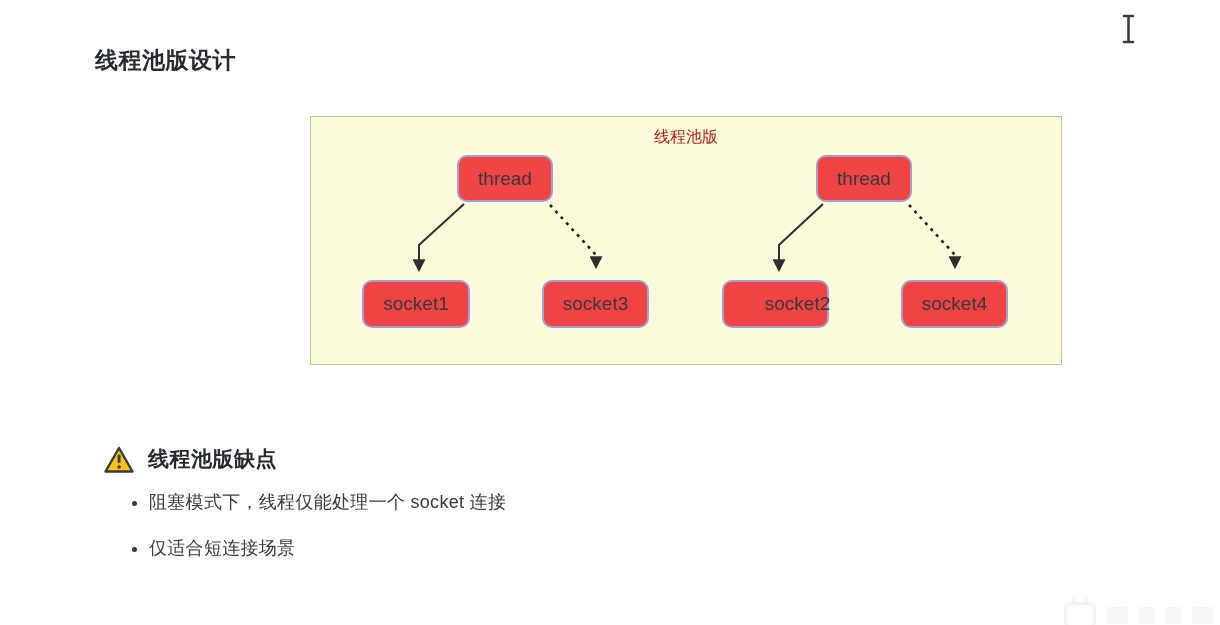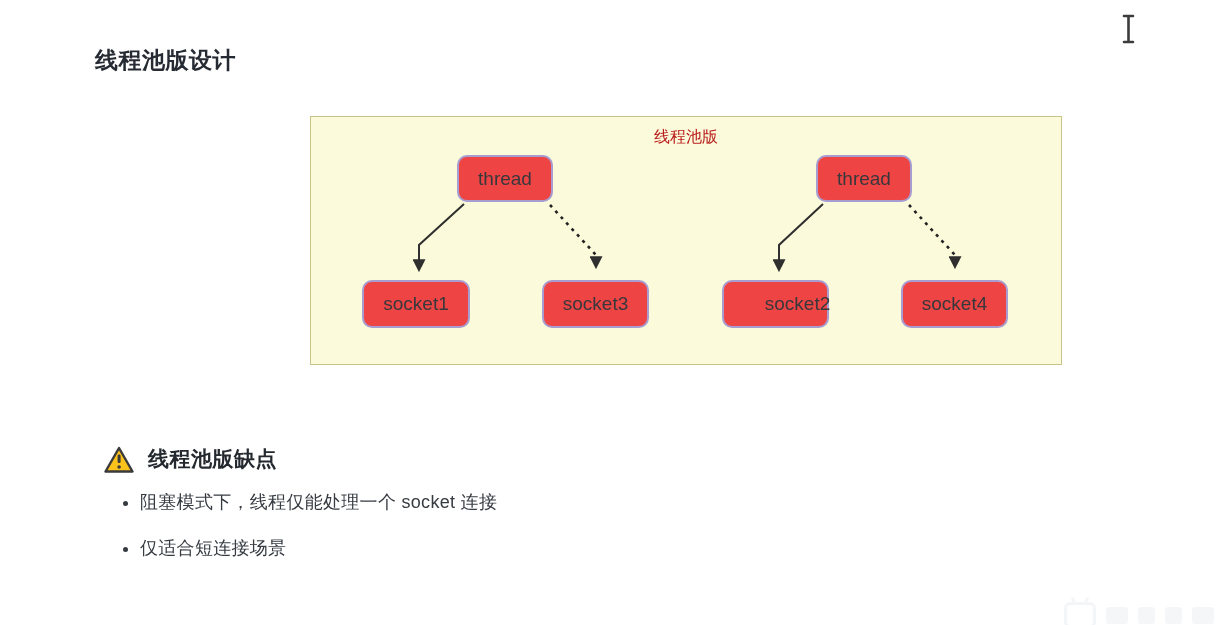--- a/index.html
+++ b/index.html
@@ -35,21 +35,21 @@
   .node.socket4{left:590px;top:163px;width:107px;height:48px;}
   
   .warning-head{
     position:absolute;left:103px;top:445px;display:flex;align-items:flex-start;gap:13px;
   }
   .warning-title{font-size:21px;font-weight:700;color:#24292f;letter-spacing:0.5px;}
   .bullets{
     position:absolute;left:114px;top:490px;margin:0;padding:0 0 0 26px;
     font-size:18px;color:#363b42;
   }
-  .bullets li{margin-bottom:22px;letter-spacing:0.3px;}
+  .bullets li{margin-bottom:22px;letter-spacing:0.3px;margin-left:9px;}
   
   .text-cursor{position:absolute;left:1119px;top:13px;}
   .watermark{
     position:absolute;right:6px;bottom:-3px;height:26px;display:flex;align-items:center;gap:10px;
     opacity:0.55;
   }
   .wm-tv{
     width:26px;height:20px;border:3px solid #eceef2;border-radius:6px;position:relative;
   }
   .wm-tv:before,.wm-tv:after{

